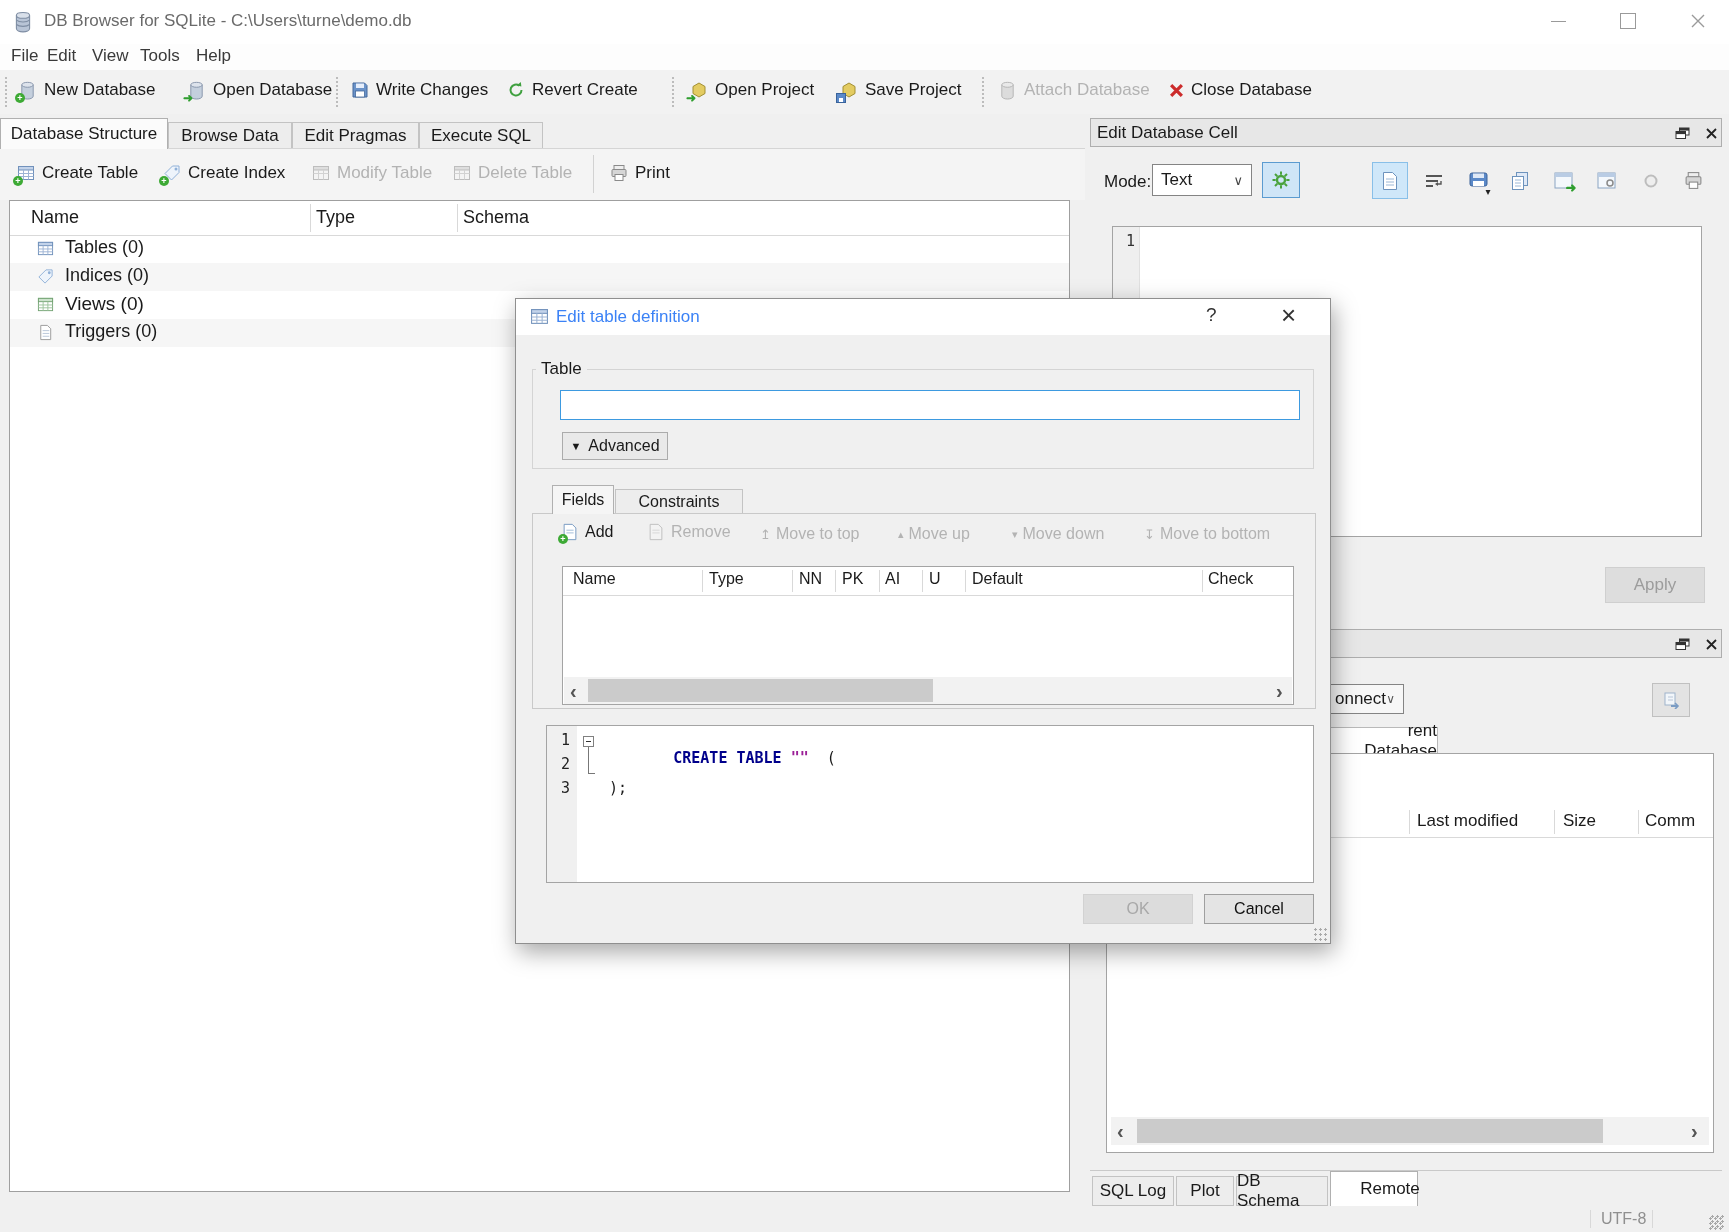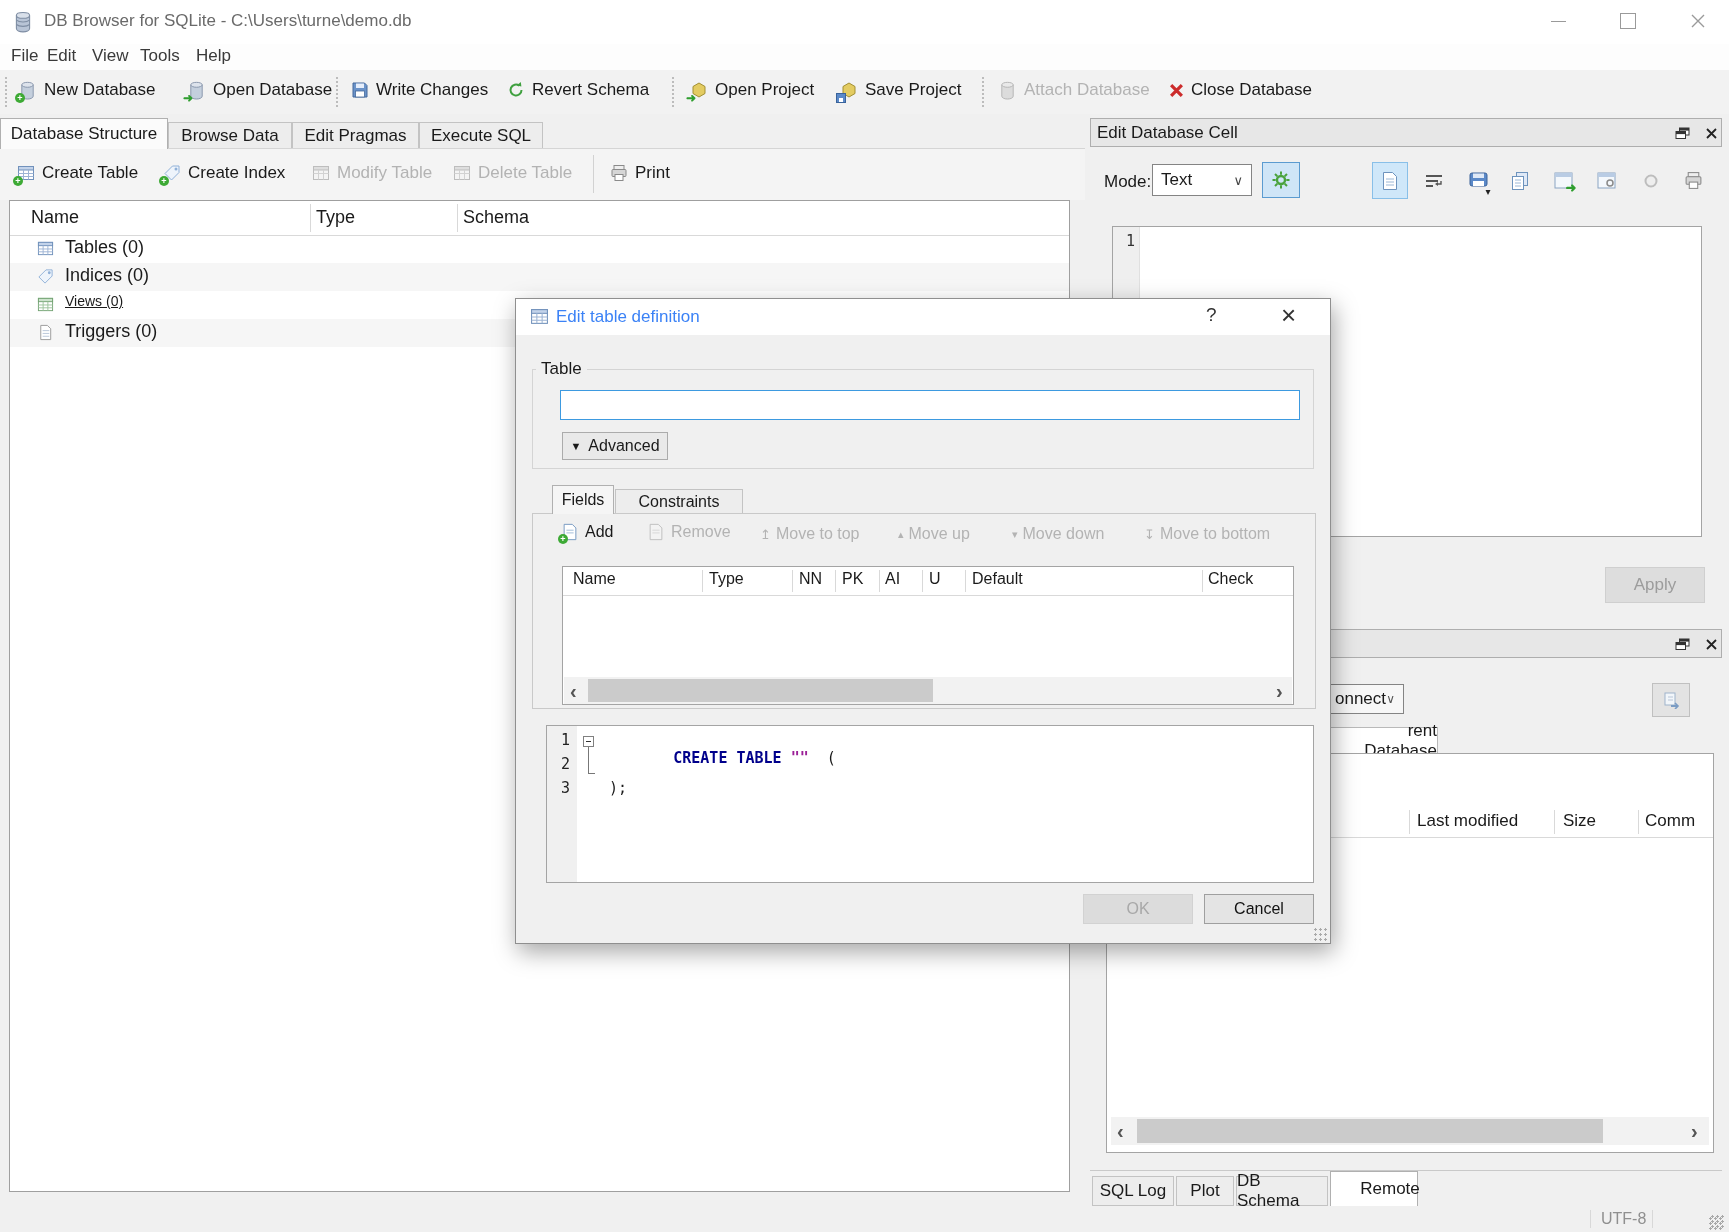--- a/index.html
+++ b/index.html
@@ -108,21 +108,21 @@
       <span>Write Changes</span>
     </span>
 
     <span class="abs hbtn t17" style="left:507px;top:10px;">
       <span>
         <svg width="18" height="18" viewBox="0 0 18 18">
             <path d="M14.5 9a5.5 5.5 0 1 1-2.2-4.4" fill="none" stroke="#3fa03f" stroke-width="2"></path>
             <path d="M13.8 1l.6 4.6L9.8 4.5z" fill="#3fa03f"></path>
           </svg>
       </span>
-      <span>Revert Schema</span>
+      <span>Revert Create</span>
     </span>
 
     <span class="dotsep" style="left:672px;top:7px;"></span>
 
     <span class="abs hbtn t17" style="left:690px;top:10px;">
       <span style="position:relative;">
         <svg width="18" height="18" viewBox="0 0 18 18">
             <path d="M3 5.5L9 2l6 3.5v7L9 16l-6-3.5z" fill="#e3cb61" stroke="#a28f33"></path>
           </svg>
         <span style="position:absolute;left:-4px;bottom:-4px;color:#2f9e2f;font-size:12px;font-weight:bold;line-height:10px;">➜</span>
@@ -271,21 +271,21 @@
       <span class="abs" style="left:55px;top:2px;font-size:18px;">Indices (0)</span>
     </div>
     <div class="abs" style="left:0;top:90px;width:100%;height:28px;">
       <span class="abs" style="left:27px;top:5px;">
         <svg width="17" height="17" viewBox="0 0 18 18">
             <rect x="1.5" y="2.5" width="15" height="13" fill="#fff" stroke="#74a374"></rect>
             <rect x="1.5" y="2.5" width="15" height="3.5" fill="#cde3cd" stroke="#74a374"></rect>
             <path d="M1.5 9.5h15M1.5 12.5h15M6.5 6v9.5M11.5 6v9.5" stroke="#9cc39c"></path>
           </svg>
       </span>
-      <span class="abs" style="left:55px;top:2px;font-size:14px;text-decoration:underline;">Views (0)</span>
+      <span class="abs" style="left:55px;top:2px;font-size:19px;">Views (0)</span>
     </div>
     <div class="abs" style="left:0;top:118px;width:100%;height:28px;background:#f6f6f6;">
       <span class="abs" style="left:27px;top:5px;">
         <svg width="17" height="17" viewBox="0 0 18 18">
             <path d="M4 1.5h7l3.5 3.5v11.5H4z" fill="#fff" stroke="#9a9a9a"></path>
             <path d="M6 7h7M6 10h7M6 13h7" stroke="#b9c6d8"></path>
           </svg>
       </span>
       <span class="abs" style="left:55px;top:2px;font-size:18px;">Triggers (0)</span>
     </div>

